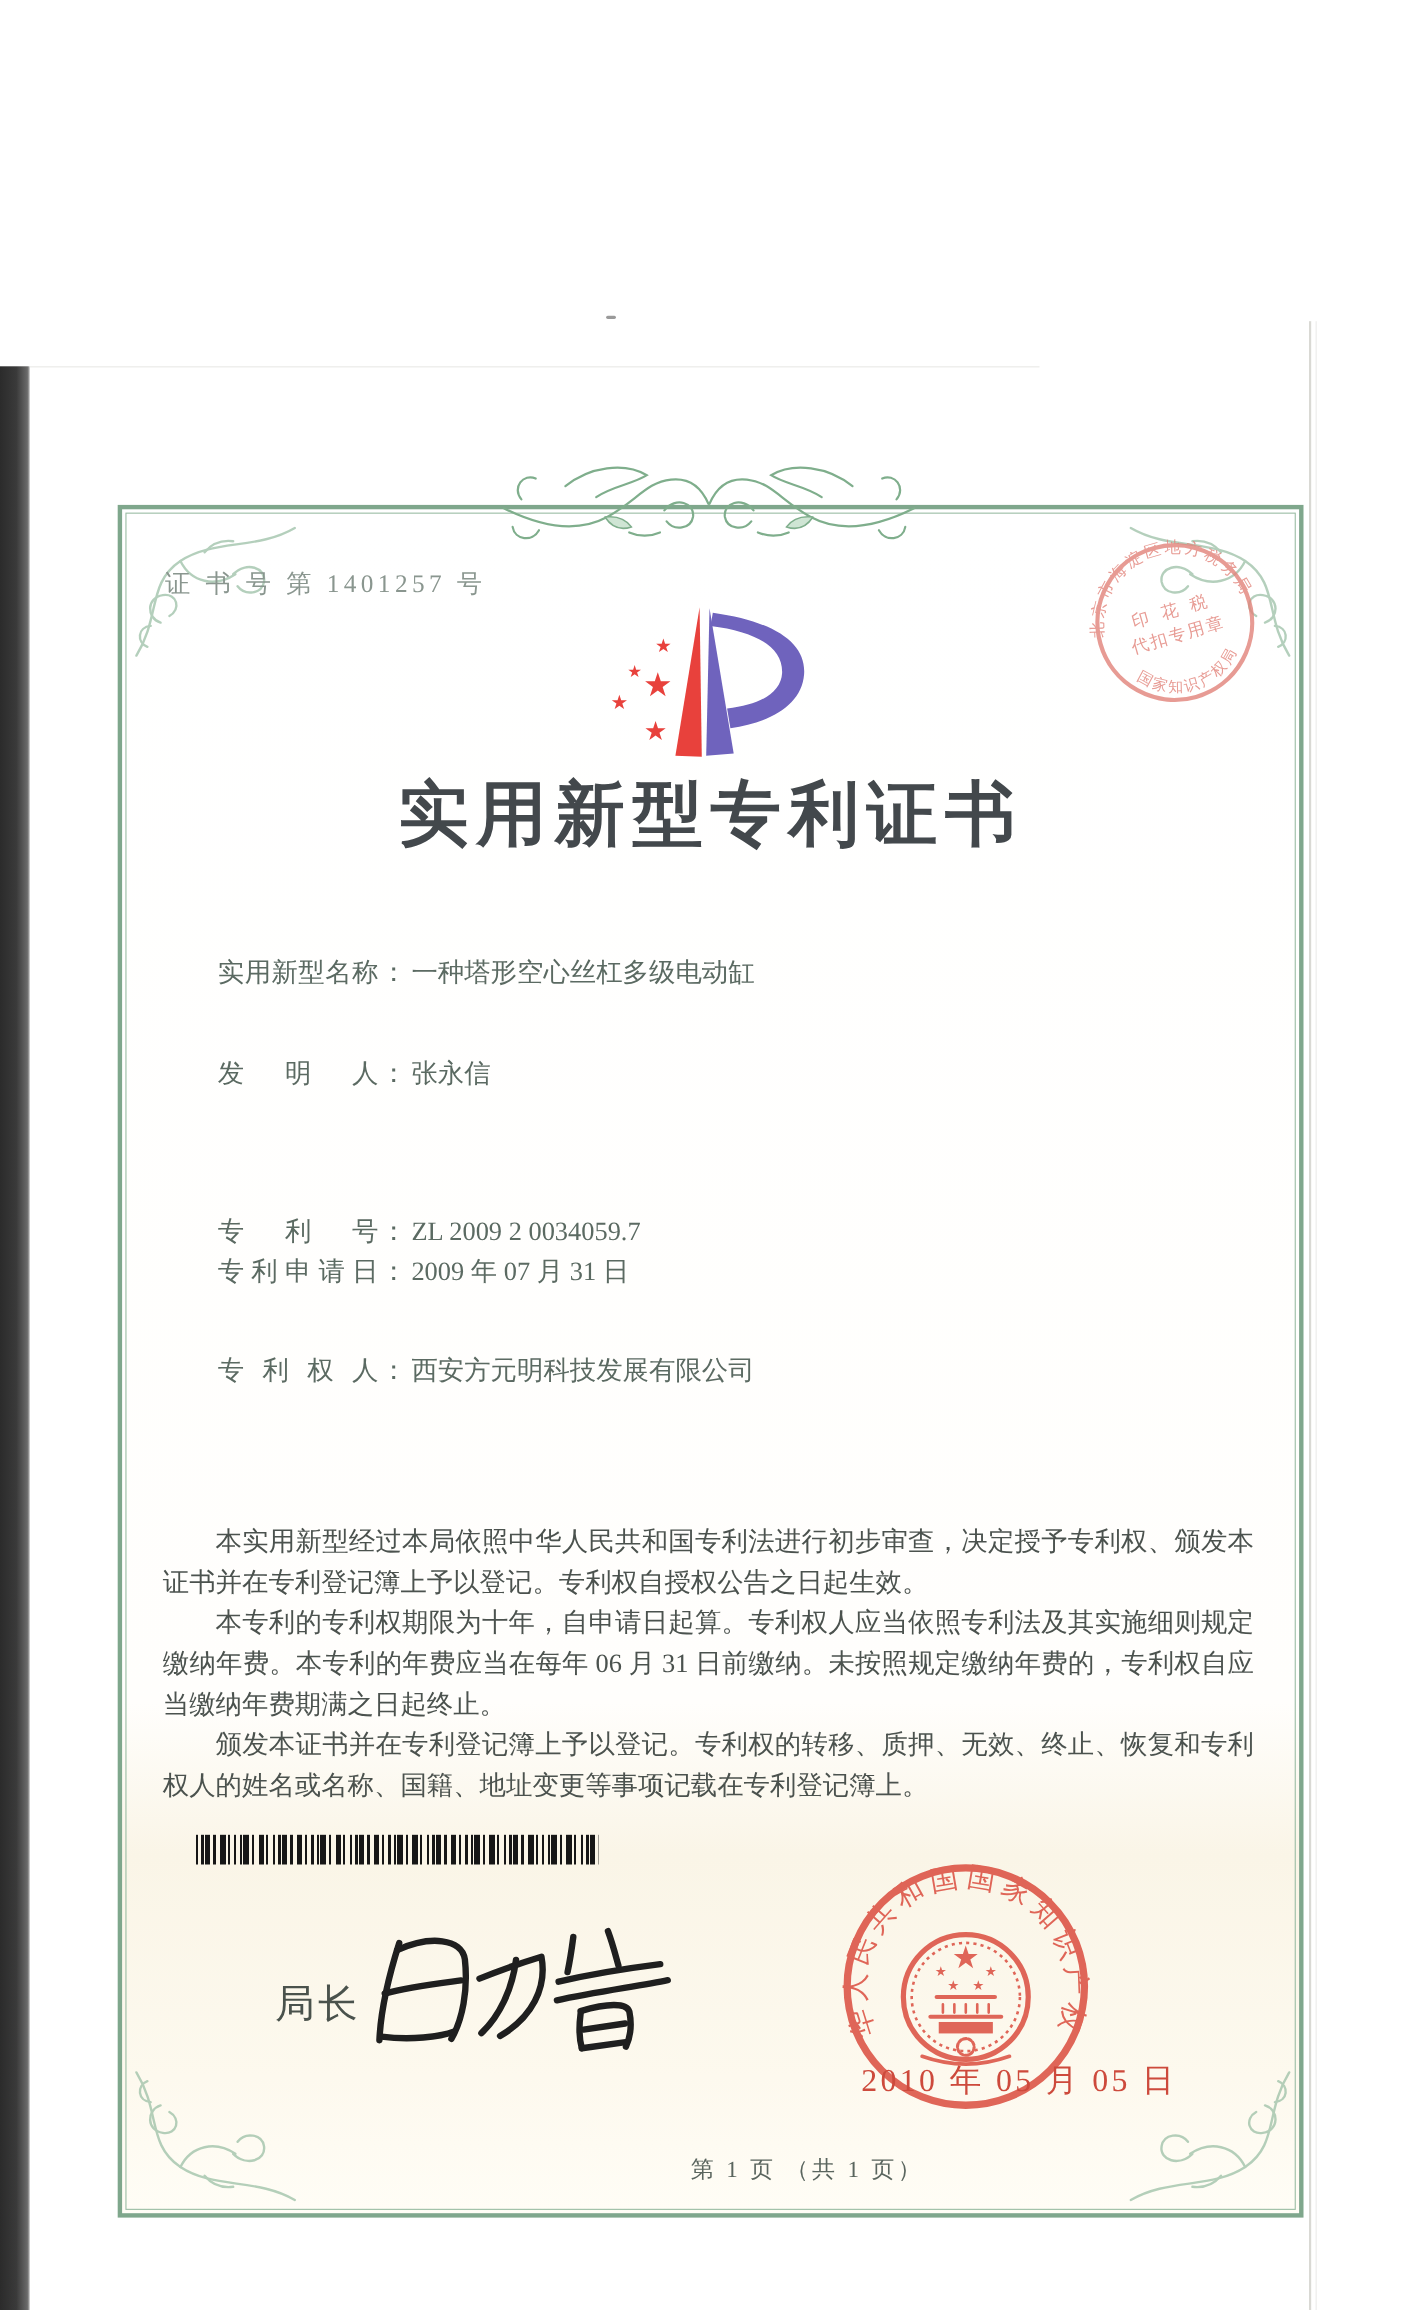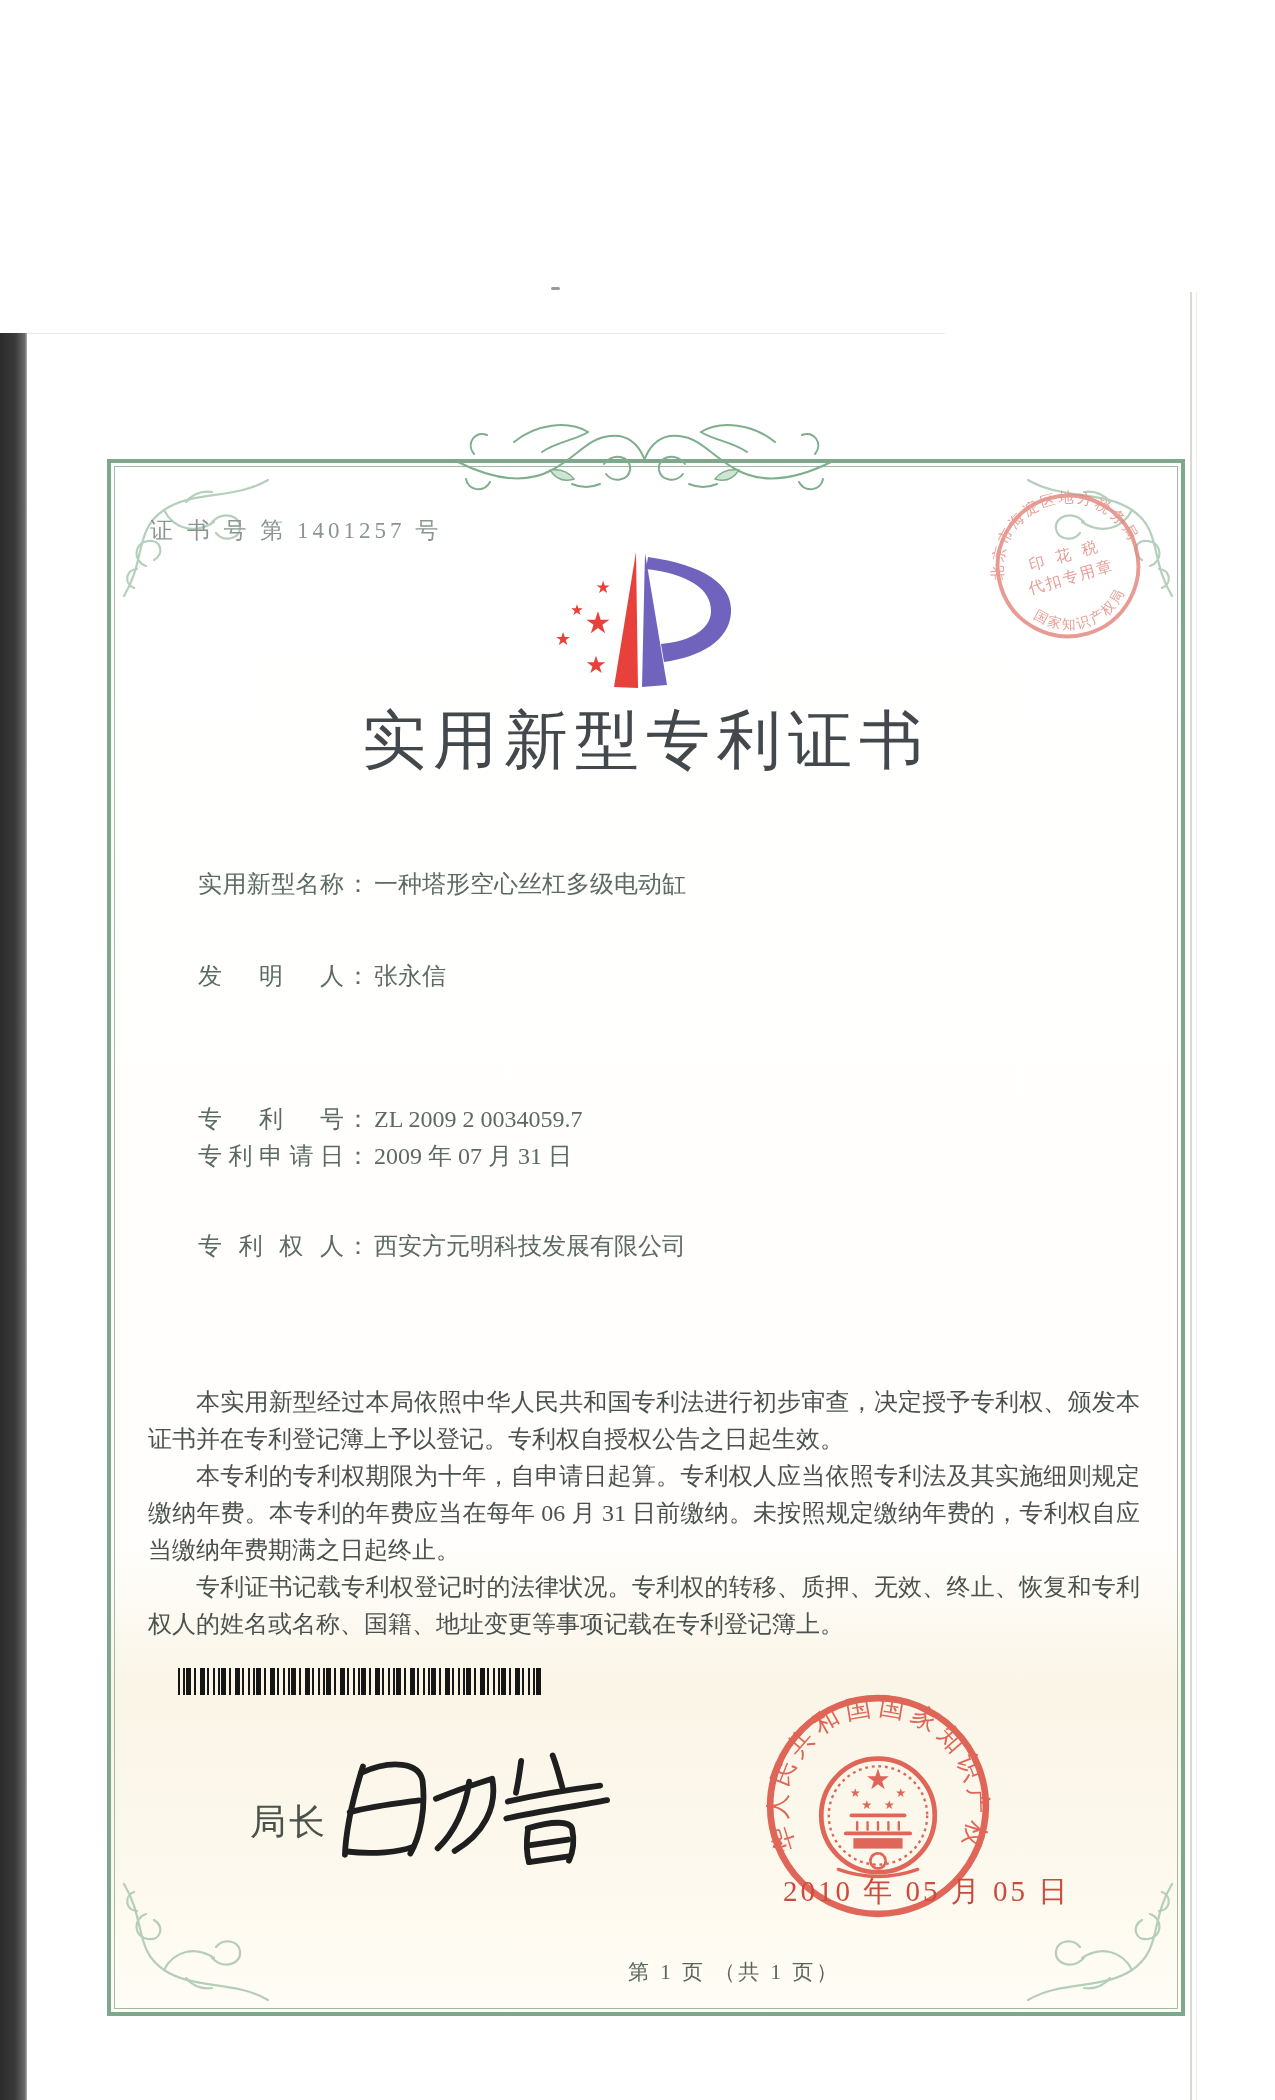--- a/index.html
+++ b/index.html
@@ -43,21 +43,21 @@
   .fl-bl{ left:116px; top:1872px; transform:scaleY(-1); }
   .fl-br{ left:1020px; top:1872px; transform:scale(-1,-1); }
   .top-ornament{ position:absolute; left:452px; top:402px; width:385px; height:112px; }
 
   .cert-no{ position:absolute; left:150px; top:515px; font-size:23px; letter-spacing:4px;
     color:var(--text-faint); }
 
   .logo{ position:absolute; left:540px; top:523px; width:210px; height:175px; }
 
   .title{ position:absolute; left:107px; top:697px; width:1078px; text-align:center;
-    font-size:64px; letter-spacing:7px; font-weight:400; color:#43484c; }
+    font-size:64px; letter-spacing:7px; font-weight:700; color:#43484c; }
 
   .field{ position:absolute; left:152px; font-size:24px; color:var(--text-field);
     white-space:nowrap; }
   .field .lbl{ display:inline-block; width:146px; text-align:justify; text-align-last:justify;
     vertical-align:bottom;margin-left:46px; }
   .field .colon{ margin:0 4px 0 2px; }
   .f0{ top:868px; } .f1{ top:960px; } .f2{ top:1103px; }
   .f3{ top:1140px; } .f4{ top:1230px; } .f5{ top:1320px; }
 
   .body-text{ position:absolute; left:148px; top:1384px; width:992px;
@@ -208,21 +208,21 @@
   <div class="field f3">
     <span class="lbl">专利申请日</span><span class="colon">：</span><span class="val">2009 年 07 月 31 日</span>
   </div>
   <div class="field f4">
     <span class="lbl">专利权人</span><span class="colon">：</span><span class="val">西安方元明科技发展有限公司</span>
   </div>
 
   <div class="body-text">
     <p>本实用新型经过本局依照中华人民共和国专利法进行初步审查，决定授予专利权、颁发本证书并在专利登记簿上予以登记。专利权自授权公告之日起生效。</p>
     <p>本专利的专利权期限为十年，自申请日起算。专利权人应当依照专利法及其实施细则规定缴纳年费。本专利的年费应当在每年 06 月 31 日前缴纳。未按照规定缴纳年费的，专利权自应当缴纳年费期满之日起终止。</p>
-    <p>专利证书记载专利权登记时的法律状况。专利权的转移、质押、无效、终止、恢复和专利权人的姓名或名称、国籍、地址变更等事项记载在专利登记簿上。</p>
+    <p>颁发本证书并在专利登记簿上予以登记。专利权的转移、质押、无效、终止、恢复和专利权人的姓名或名称、国籍、地址变更等事项记载在专利登记簿上。</p>
   </div>
 
   <div class="barcode"></div>
 
   <div class="director">局长</div>
   <svg class="signature" viewBox="0 0 270 115">
     <g>
       <path d="M28,12 C18,40 10,70 8,95"></path>
       <path d="M26,18 C55,6 82,10 84,28 C86,55 80,80 70,96"></path>
       <path d="M14,55 C35,50 60,48 80,46"></path>

